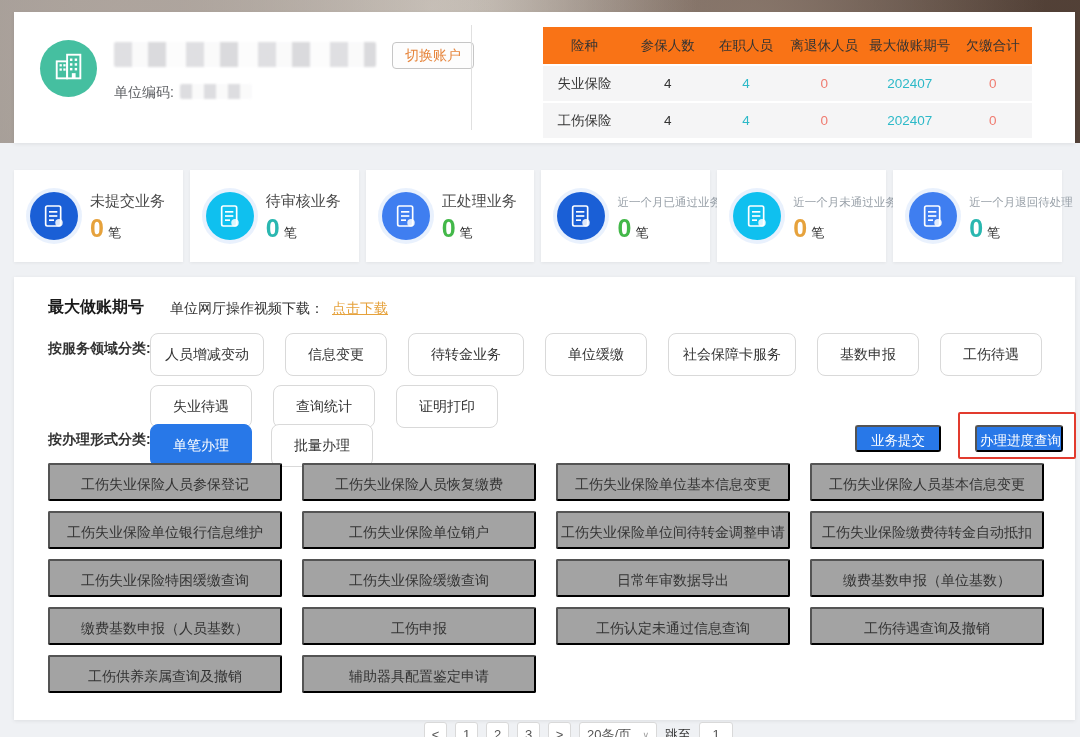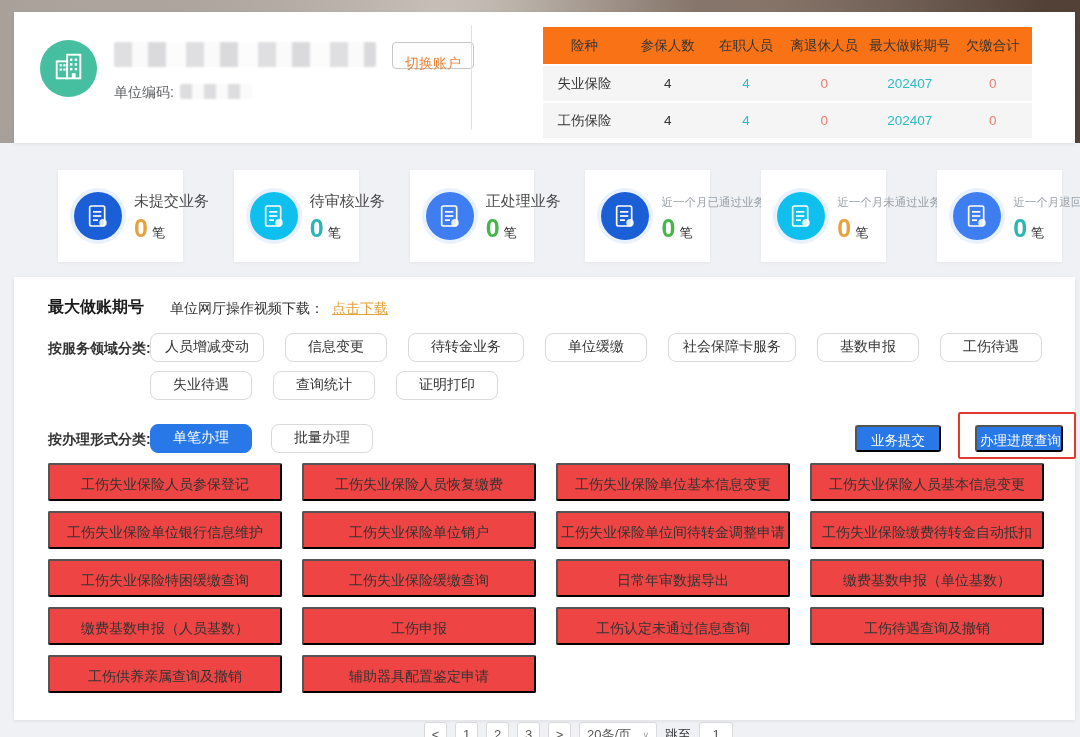--- a/index.html
+++ b/index.html
@@ -30,21 +30,21 @@
     display:flex; align-items:center; justify-content:center;
   }
   .company-name-redacted {
     position:absolute; left:100px; top:30px; width:262px; height:25px; border-radius:2px;
     background:repeating-linear-gradient(90deg,
       rgba(175,175,182,.40) 0 18px, rgba(235,235,238,.25) 18px 34px,
       rgba(150,150,158,.35) 34px 52px, rgba(240,240,242,.20) 52px 72px);
     filter:blur(1.2px);
   }
   .switch-btn {
-    position:absolute; left:378px; top:30px; height:27px; padding:8px 12px; line-height:25px;
+    position:absolute; left:378px; top:30px; height:27px; padding:0 12px; line-height:25px;
     border:1px solid #c6c6c6; border-radius:4px; background:#fdfdfd;
     font-size:14px; cursor:pointer;
   }
   .unit-code-row { position:absolute; left:100px; top:72px; font-size:14px; color:#606266; }
   .code-redacted {
     display:inline-block; width:72px; height:15px; vertical-align:-2px; margin-left:6px; border-radius:2px;
     background:repeating-linear-gradient(90deg,
       rgba(170,170,178,.40) 0 12px, rgba(235,235,238,.25) 12px 24px);
     filter:blur(1px);
   }
@@ -54,44 +54,44 @@
   .ins-table { position:absolute; left:529px; top:15px; width:489px; font-size:13.5px; }
   .ins-row { display:flex; height:37px; align-items:center; }
   .ins-head { background:#f97316; color:#333; }
   .ins-body-row { background:#f5f5f6; border-top:2px solid #fff; }
   .ins-cell { text-align:center; }
   .ins-cell.c0 { width:17%; } .ins-cell.c1 { width:17%; } .ins-cell.c2 { width:15%; }
   .ins-cell.c3 { width:17%; } .ins-cell.c4 { width:18%; } .ins-cell.c5 { width:16%; }
 
   
   .stats { position:absolute; left:14px; top:170px; width:1048px; height:92px; display:flex; gap:7px; }
-  .stat-card { flex:1 1 0; position:relative; background:#fff; box-shadow:0 1px 3px rgba(0,0,0,.06);margin-left:44px; }
+  .stat-card { flex:1 1 0; position:relative; background:#fff; box-shadow:0 1px 3px rgba(0,0,0,.06); }
   .stat-icon {
     position:absolute; left:16px; top:22px; width:48px; height:48px; border-radius:50%;
     display:flex; align-items:center; justify-content:center;
     box-shadow:0 0 0 4px rgba(120,170,240,.16);
   }
   .stat-label { position:absolute; left:76px; top:22px; font-size:15px; color:#4a4a4a; white-space:nowrap; }
   .stat-card.small .stat-label { font-size:11.5px; color:#98a0a8; top:25px; }
   .stat-value-row { position:absolute; left:76px; top:44px; }
   .stat-value { font-size:25px; font-weight:bold; }
   .stat-unit { font-size:13px; color:#333; margin-left:4px; }
 
   
   .main-card { position:absolute; left:14px; top:277px; width:1061px; height:443px; }
   .sc-title { position:absolute; left:34px; top:20px; font-size:16px; font-weight:bold; color:#1a1a1a; }
   .video-label { position:absolute; left:156px; top:23px; font-size:14px; color:#333; }
   .video-link { position:absolute; left:318px; top:23px; font-size:14px; color:#e6a23c; text-decoration:underline; cursor:pointer; }
 
   .domain-label { position:absolute; left:34px; top:63px; font-size:14px; font-weight:bold; color:#333; }
   .domain-btns { position:absolute; left:136px; top:56px; width:898px; display:flex; flex-wrap:wrap; gap:9px 21px; }
   .chip-btn {
-    height:29px; line-height:27px; padding:0 14px; background:#fff;
+    height:43px; line-height:27px; padding:0 14px; background:#fff;
     border:1px solid #d9d9d9; border-radius:8px; font-size:14px; color:#333;
-    text-align:center; cursor:pointer; white-space:nowrap;font-family:Liberation Mono, monospace;
+    text-align:center; cursor:pointer; white-space:nowrap;
   }
   .form-label { position:absolute; left:34px; top:154px; font-size:14px; font-weight:bold; color:#333; }
   .form-btns { position:absolute; left:136px; top:147px; display:flex; gap:19px; }
   .chip-btn.active { background:#2878e8; border-color:#2878e8; color:#fff; }
   .chip-btn.wide { padding:0 22px; }
 
   .submit-btn, .progress-btn {
     position:absolute; top:148px; height:27px; line-height:27px; border-radius:3px;
     background:#2878e8; color:#fff; font-size:13.5px; text-align:center; cursor:pointer;
   }
@@ -100,21 +100,21 @@
   .red-box {
     position:absolute; left:944px; top:135px; width:118px; height:47px;
     border:2px solid #e23b2e; border-radius:2px; pointer-events:none;
   }
 
   .biz-grid {
     position:absolute; left:34px; top:186px; width:996px;
     display:grid; grid-template-columns:repeat(4,1fr); gap:10px 20px;
   }
   .biz-btn {
-    height:38px; line-height:38px; background:#ef4444; border-radius:2px;
+    height:38px; line-height:38px; background:#a3a3a3; border-radius:2px;
     font-size:14px; color:#333; text-align:center; cursor:pointer;
     white-space:nowrap; overflow:hidden;
   }
 
   
   .pagination { position:absolute; left:424px; top:722px; display:flex; gap:8px; align-items:flex-start; }
   .pg-box {
     min-width:23px; height:26px; line-height:24px; padding:0 4px; background:#fff;
     border:1px solid #d9d9d9; border-radius:3px; font-size:13px; text-align:center;
     color:#555; cursor:pointer;

